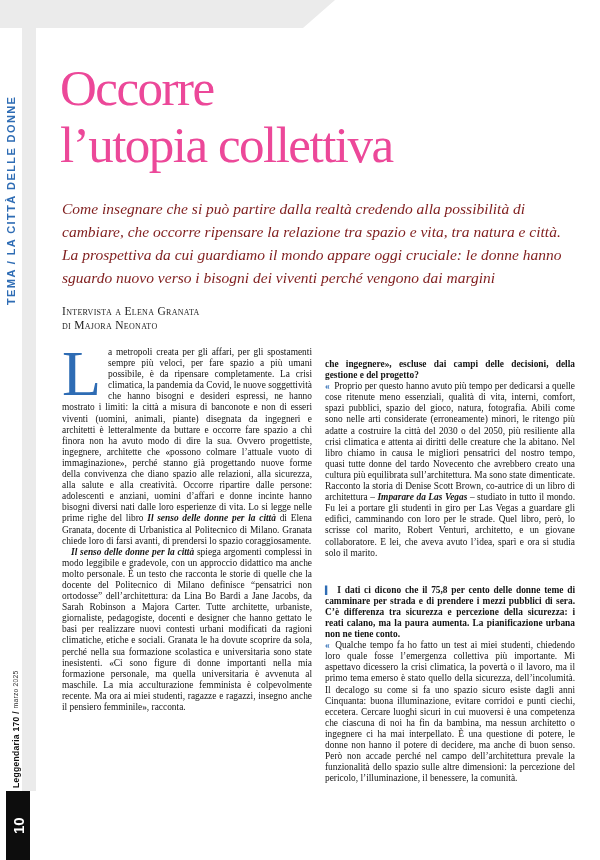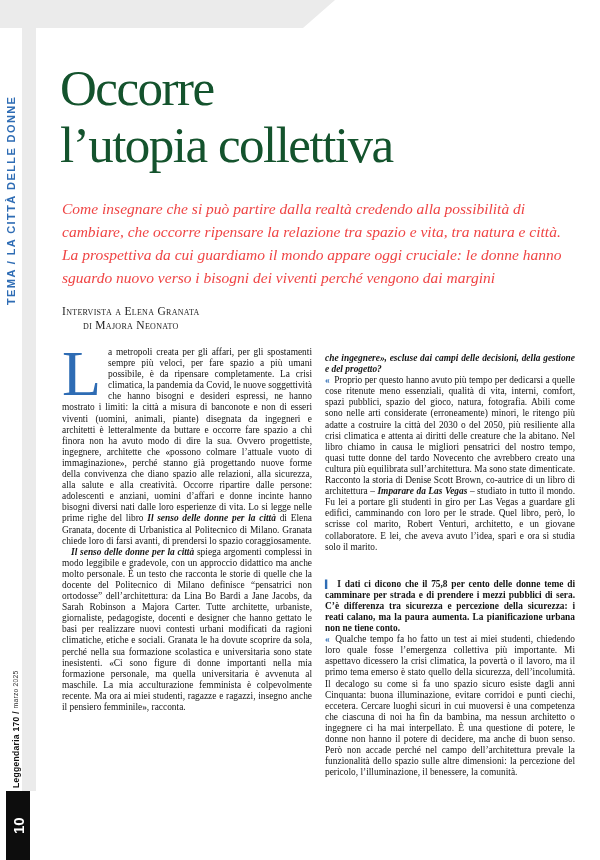--- a/index.html
+++ b/index.html
@@ -32,32 +32,32 @@
   .pagenum-box{position:absolute;left:6px;top:791px;width:24px;height:69px;background:#0d0d0d;}
   .pagenum{
     position:absolute;left:0;top:0;width:100%;height:100%;
     display:flex;align-items:center;justify-content:center;
     writing-mode:vertical-rl;transform:rotate(180deg);
     color:#fff;font-family:"Liberation Sans", sans-serif;font-weight:bold;font-size:15px;
   }
   
   .title{
     position:absolute;left:60px;top:60px;width:520px;
-    font-size:51px;line-height:57px;letter-spacing:-1.5px;color:#14532d;
+    font-size:51px;line-height:57px;letter-spacing:-1.5px;color:#ec4899;
   }
   
   .standfirst{
     position:absolute;left:62px;top:197px;width:506px;
-    font-style:italic;font-size:15.5px;line-height:23px;color:#ef4444;
+    font-style:italic;font-size:15.5px;line-height:23px;color:#7f1d1d;
   }
   
   .byline{
     position:absolute;left:62px;top:305px;
     font-variant:small-caps;font-size:11.5px;line-height:13.5px;
-    letter-spacing:0.3px;color:#1c1c1c;text-align:center;
+    letter-spacing:0.3px;color:#1c1c1c;
   }
   
   .body-cols{position:absolute;left:62px;top:347px;width:513px;display:flex;gap:13px;}
   .col{width:250px;font-size:9.4px;line-height:11.1px;text-align:justify;hyphens:auto;}
   .para{margin:0;}
   .para.indent{text-indent:9px;}
   .para.question{font-weight:bold;margin-top:26px;}
   .it{font-style:italic;font-weight:bold;}
   .dropcap{
     float:left;color:#2e6cb4;font-size:64px;line-height:49px;
@@ -91,18 +91,18 @@
   <div>Intervista a Elena Granata</div>
   <div>di Majora Neonato</div>
 </div>
 
 <div class="body-cols">
   <div class="col">
       <p class="para lead"><span class="dropcap">L</span><span>a metropoli creata per gli affari, per gli spostamenti sempre più veloci, per fare spazio a più umani possibile, è da ripensare completamente. La crisi climatica, la pandemia da Covid, le nuove soggettività che hanno bisogni e desideri espressi, ne hanno mostrato i limiti: la città a misura di banconote e non di esseri viventi (uomini, animali, piante) disegnata da ingegneri e architetti è letteralmente da buttare e occorre fare spazio a chi finora non ha avuto modo di dire la sua. Ovvero progettiste, ingegnere, architette che «possono colmare l’attuale vuoto di immaginazione», perché stanno già progettando nuove forme della convivenza che diano spazio alle relazioni, alla sicurezza, alla salute e alla creatività. Occorre ripartire dalle persone: adolescenti e anziani, uomini d’affari e donne incinte hanno bisogni diversi nati dalle loro esperienze di vita. Lo si legge nelle prime righe del libro </span><span class="it">Il senso delle donne per la città</span><span> di Elena Granata, docente di Urbanistica al Politecnico di Milano. Granata chiede loro di farsi avanti, di prendersi lo spazio coraggiosamente.</span></p>
       <p class="para body indent"><span class="it">Il senso delle donne per la città</span><span> spiega argomenti complessi in modo leggibile e gradevole, con un approccio didattico ma anche molto personale. È un testo che racconta le storie di quelle che la docente del Politecnico di Milano definisce “pensatrici non ortodosse” dell’architettura: da Lina Bo Bardi a Jane Jacobs, da Sarah Robinson a Majora Carter. Tutte architette, urbaniste, giornaliste, pedagogiste, docenti e designer che hanno gettato le basi per realizzare nuovi contesti urbani modificati da ragioni climatiche, etiche e sociali. Granata le ha dovute scoprire da sola, perché nella sua formazione scolastica e universitaria sono state inesistenti. «Ci sono figure di donne importanti nella mia formazione personale, ma quella universitaria è avvenuta al maschile. La mia acculturazione femminista è colpevolmente recente. Ma ora ai miei studenti, ragazze e ragazzi, insegno anche il pensiero femminile», racconta.</span></p>
     </div>
   <div class="col">
-      <p class="para question" style="margin-top: 6px; font-style: italic;"><span>che ingegnere», escluse dai campi delle decisioni, della gestione e del progetto?</span></p>
+      <p class="para question" style="margin-top: 12px;"><span>che ingegnere», escluse dai campi delle decisioni, della gestione e del progetto?</span></p>
       <p class="para answer"><span class="amark">« </span><span>Proprio per questo hanno avuto più tempo per dedicarsi a quelle cose ritenute meno essenziali, qualità di vita, interni, comfort, spazi pubblici, spazio del gioco, natura, fotografia. Abili come sono nelle arti considerate (erroneamente) minori, le ritengo più adatte a costruire la città del 2030 o del 2050, più resiliente alla crisi climatica e attenta ai diritti delle creature che la abitano. Nel libro chiamo in causa le migliori pensatrici del nostro tempo, quasi tutte donne del tardo Novecento che avrebbero creato una cultura più equilibrata sull’architettura. Ma sono state dimenticate. Racconto la storia di Denise Scott Brown, co-autrice di un libro di architettura – </span><span class="it">Imparare da Las Vegas</span><span> – studiato in tutto il mondo. Fu lei a portare gli studenti in giro per Las Vegas a guardare gli edifici, camminando con loro per le strade. Quel libro, però, lo scrisse col marito, Robert Venturi, architetto, e un giovane collaboratore. E lei, che aveva avuto l’idea, sparì e ora si studia solo il marito.</span></p>
       <p class="para question"><span class="qbar">▍ </span><span>I dati ci dicono che il 75,8 per cento delle donne teme di camminare per strada e di prendere i mezzi pubblici di sera. C’è differenza tra sicurezza e percezione della sicurezza: i reati calano, ma la paura aumenta. La pianificazione urbana non ne tiene conto.</span></p>
       <p class="para answer"><span class="amark">« </span><span>Qualche tempo fa ho fatto un test ai miei studenti, chiedendo loro quale fosse l’emergenza collettiva più importante. Mi aspettavo dicessero la crisi climatica, la povertà o il lavoro, ma il primo tema emerso è stato quello della sicurezza, dell’incolumità. Il decalogo su come si fa uno spazio sicuro esiste dagli anni Cinquanta: buona illuminazione, evitare corridoi e punti ciechi, eccetera. Cercare luoghi sicuri in cui muoversi è una competenza che ciascuna di noi ha fin da bambina, ma nessun architetto o ingegnere ci ha mai interpellato. È una questione di potere, le donne non hanno il potere di decidere, ma anche di buon senso. Però non accade perché nel campo dell’architettura prevale la funzionalità dello spazio sulle altre dimensioni: la percezione del pericolo, l’illuminazione, il benessere, la comunità.</span></p>
     </div>
 </div>
 
 </body></html>

